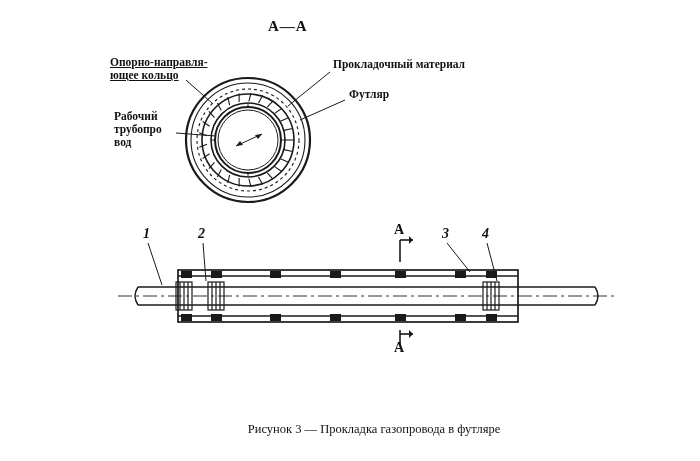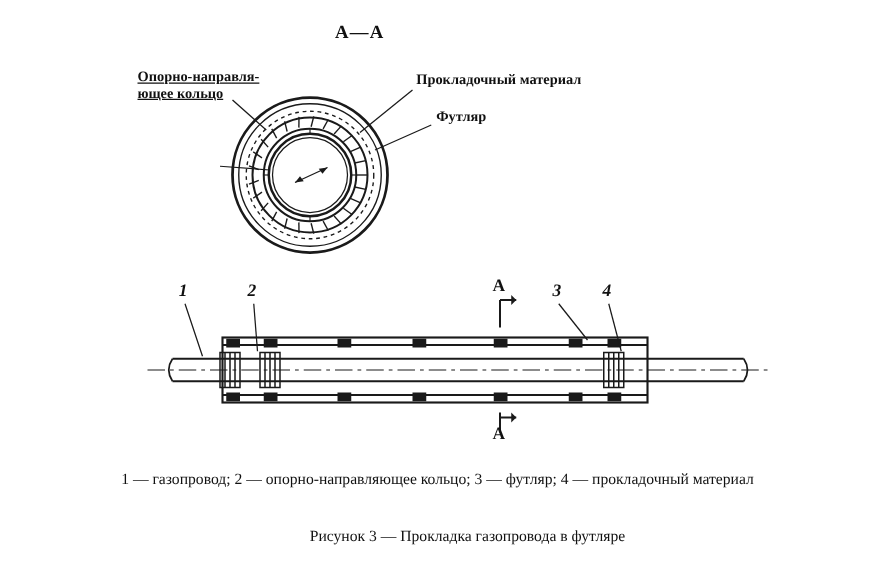--- a/index.html
+++ b/index.html
@@ -215,26 +215,28 @@
     </g>
   </svg>
 
   <div class="lbl callout underline" style="left:110px; top:56px;">Опорно-направля-
 ющее кольцо</div>
 
   <div class="lbl callout" style="left:333px; top:58px;">Прокладочный материал</div>
 
   <div class="lbl callout" style="left:349px; top:88px;font-family:Liberation Serif, serif;">Футляр</div>
 
+  <div class="lbl callout" style="left:114px; top:110px;">Рабочий
+трубопро
+вод</div>
 
   <div class="lbl numlabel" style="left:143px; top:226px;">1</div>
   <div class="lbl numlabel" style="left:198px; top:226px;">2</div>
   <div class="lbl numlabel" style="left:442px; top:226px;">3</div>
   <div class="lbl numlabel" style="left:482px; top:226px;">4</div>
 
   <div class="lbl seclabel" style="left:394px; top:222px;">А</div>
   <div class="lbl seclabel" style="left:394px; top:340px;">А</div>
 
-  <div class="caption" id="legend">1 — газопровод; 2 — опорно-направляющее кольцо; 3 — футляр; 4 — прокладочный материал</div>
 
   <div class="caption" id="fig-caption">Рисунок 3 — Прокладка газопровода в футляре</div>
 
 </div>
 
 </body></html>

